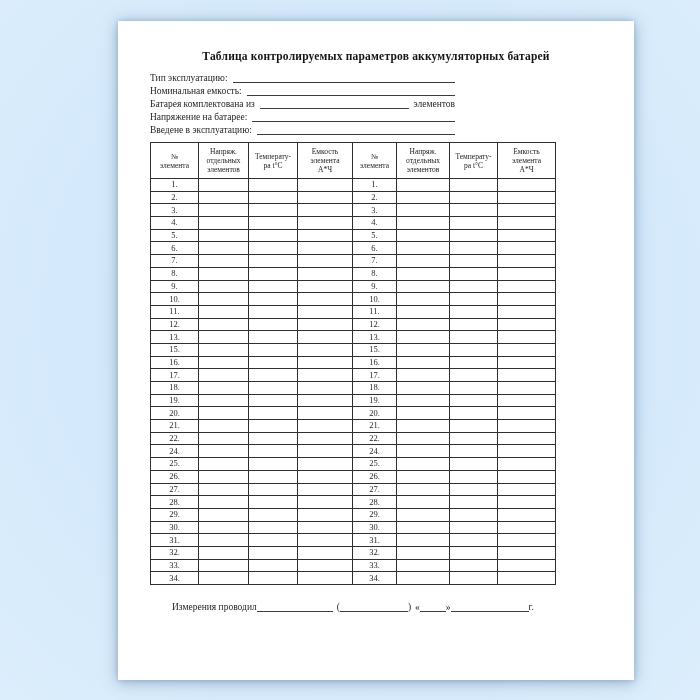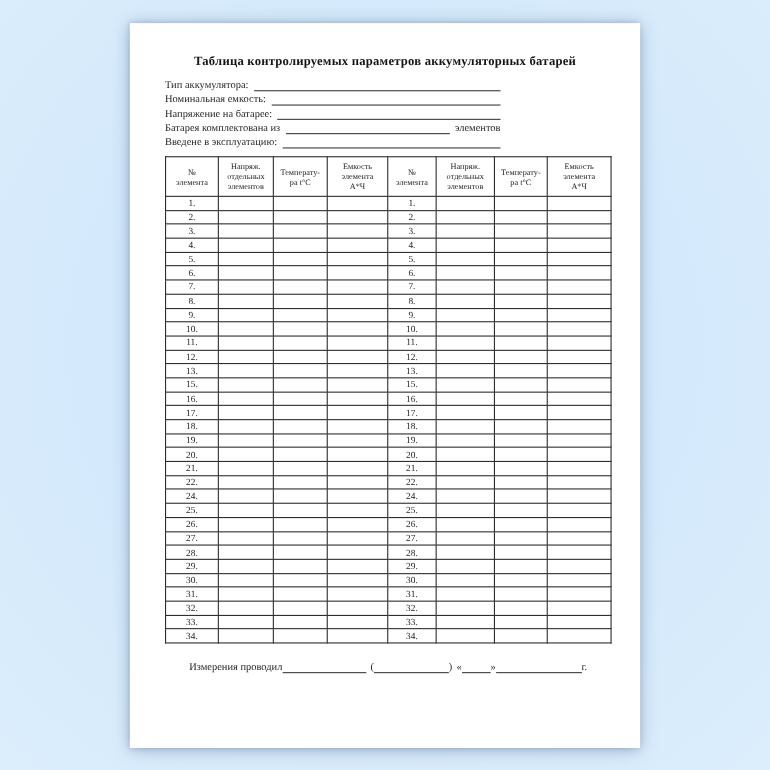--- a/index.html
+++ b/index.html
@@ -13,21 +13,21 @@
   .stage {
     position: relative;
     width: 700px;
     height: 700px;
     background: radial-gradient(circle at 50% 45%, #cfe6fa 0%, #d4e9fb 55%, #dceefc 100%);
   }
   .page {
     position: absolute;
     left: 118px;
     top: 21px;
-    width: 464px;
+    width: 516px;
     height: 659px;
     background: #ffffff;
     box-shadow: 0 2px 14px rgba(88, 114, 150, 0.55), 0 0 4px rgba(88, 114, 150, 0.30);
     color: #1f1f1f;
     box-sizing: border-box;
   }
   .title {
     margin: 0;
     padding-top: 29px;
     text-align: center;
@@ -108,35 +108,35 @@
 </head>
 <body>
 
 <div class="stage">
   <div class="page">
 
     <h1 class="title">Таблица контролируемых параметров аккумуляторных батарей</h1>
 
     <div class="form-fields">
         <div class="form-row">
-          <span class="form-label">Тип аккумулятора:</span>
+          <span class="form-label">Тип эксплуатацию:</span>
           <span class="fill"></span>
         </div>
         <div class="form-row">
           <span class="form-label">Номинальная емкость:</span>
           <span class="fill"></span>
         </div>
         <div class="form-row">
-          <span class="form-label">Напряжение на батарее:</span>
-          <span class="fill"></span>
-        </div>
-        <div class="form-row">
           <span class="form-label">Батарея комплектована из</span>
           <span class="fill"></span>
           <span class="form-suffix">элементов</span>
+        </div>
+        <div class="form-row">
+          <span class="form-label">Напряжение на батарее:</span>
+          <span class="fill"></span>
         </div>
         <div class="form-row">
           <span class="form-label">Введене в эксплуатацию:</span>
           <span class="fill"></span>
         </div>
       </div>
 
     <table class="params-table">
       <colgroup>
         <col style="width:48px">

